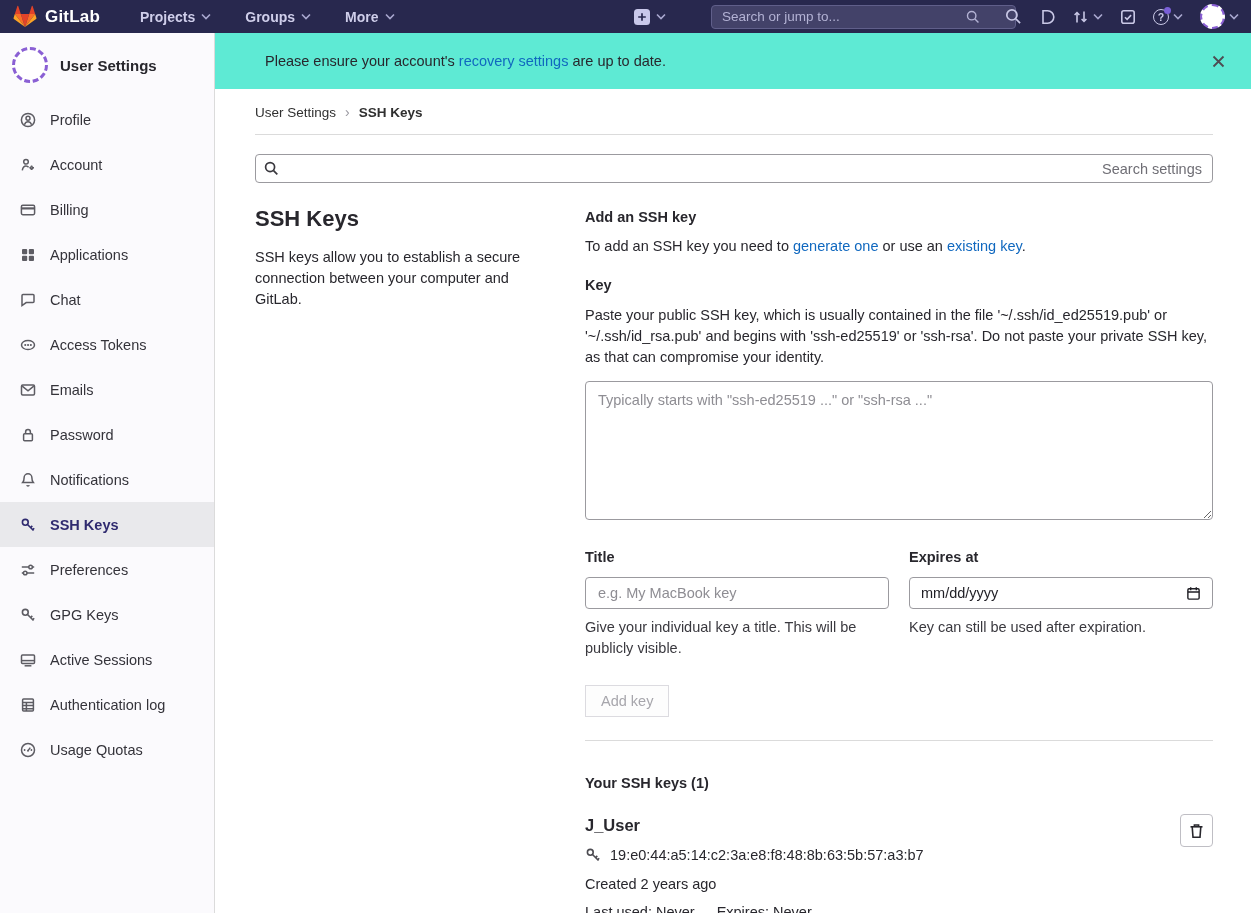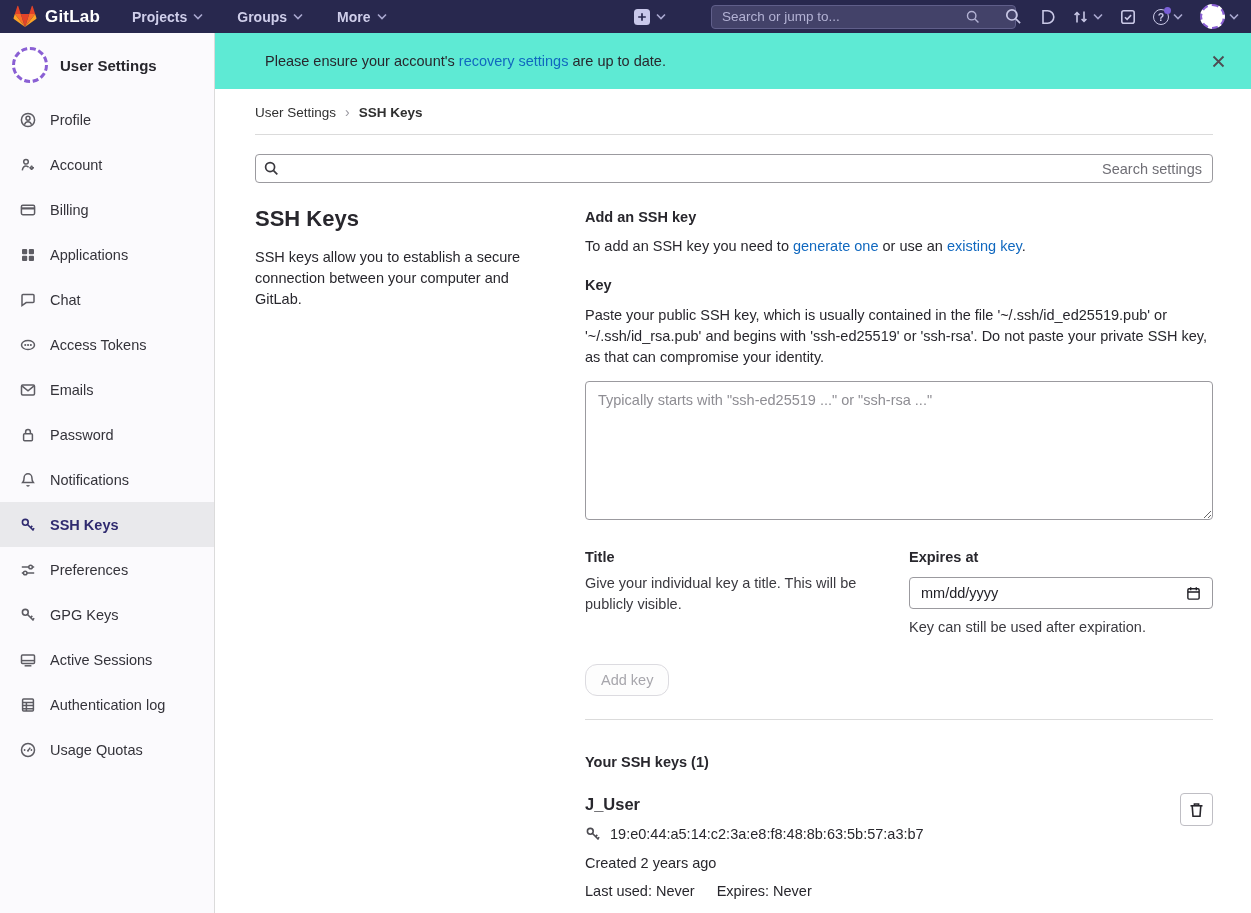--- a/index.html
+++ b/index.html
@@ -11,21 +11,21 @@
   a { text-decoration:none; color:#1068bf; cursor:pointer; }
   svg { display:block; }
 
   
   .navbar {
     height:33px; background:#28284e; display:flex; align-items:center;
     padding:0 12px 0 13px; color:#cfceе8;
   }
   .brand { display:flex; align-items:center; gap:8px; cursor:pointer; }
   .brand-name { color:#fff; font-size:17px; font-weight:700; letter-spacing:.2px; }
-  .nav-menu { display:flex; margin-left:32px; gap:34px; }
+  .nav-menu { display:flex; margin-left:40px; gap:34px; }
   .nav-menu-item { display:flex; align-items:center; gap:6px; color:#cfceea; font-size:14px; font-weight:600; cursor:pointer; }
   .chev { stroke:#a9a8cf; }
   .nav-right { margin-left:auto; display:flex; align-items:center; gap:17px; }
   .plus-group { display:flex; align-items:center; gap:6px; cursor:pointer; }
   .nav-search { position:relative; width:305px; }
   .nav-search input {
     width:100%; height:24px; background:#434269; border:1px solid #605f8a;
     border-radius:4px; color:#e6e5f4; font-size:13.5px; padding:0 28px 0 10px;
     font-family:inherit; outline:none;margin-left:28px;
   }
@@ -108,21 +108,21 @@
   .date-input {
     margin-top:12px; height:32px; border:1px solid #9b9a9f; border-radius:4px;
     display:flex; align-items:center; padding:0 11px; cursor:text; background:#fff;
   }
   .date-input .date-text { color:#1f1e24; }
   .date-input .cal { margin-left:auto; color:#1f1e24; }
   .field-help { margin-top:8px; line-height:21px; color:#3a393f; }
 
   .add-key-btn {
     margin-top:26px; padding:7px 15px; font-size:14.5px; font-family:inherit;
-    color:#a7a6ac; background:#fdfdfd; border:1px solid #dcdbe0; border-radius:12px; cursor:not-allowed;
+    color:#a7a6ac; background:#fdfdfd; border:1px solid #dcdbe0; border-radius:0; cursor:not-allowed;
   }
 
   .list-divider { border:none; border-top:1px solid #dbdbdb; margin-top:23px; }
   .keys-heading { margin-top:34px; font-weight:700; }
 
   .key-entry { position:relative; margin-top:25px; padding-right:60px; }
   .key-title { font-size:16.5px; font-weight:700; color:#28272d; }
   .key-fprint { display:flex; align-items:center; gap:9px; margin-top:12px; color:#28272d; }
   .key-fprint .k-icon { color:#4d4c52; }
   .key-created { margin-top:13px; }
@@ -434,20 +434,21 @@
           </p>
 
           <div class="bold-label key-label">Key</div>
           <p class="key-help">Paste your public SSH key, which is usually contained in the file '~/.ssh/id_ed25519.pub' or '~/.ssh/id_rsa.pub' and begins with 'ssh-ed25519' or 'ssh-rsa'. Do not paste your private SSH key, as that can compromise your identity.</p>
 
           <textarea class="ssh-textarea" placeholder="Typically starts with &quot;ssh-ed25519 ...&quot; or &quot;ssh-rsa ...&quot;" style=""></textarea>
 
           <div class="form-row">
             <div class="form-col">
               <div class="bold-label">Title</div>
+              <input type="text" class="field-input" placeholder="e.g. My MacBook key" style="">
               <p class="field-help">Give your individual key a title. This will be publicly visible.</p>
             </div>
             <div class="form-col">
               <div class="bold-label">Expires at</div>
               <div class="date-input">
                 <span class="date-text">mm/dd/yyyy</span>
                 <span class="cal">
                   <svg width="15" height="15" viewBox="0 0 16 16" fill="none" stroke="currentColor" stroke-width="1.5">
                       <rect x="2" y="3" width="12" height="11" rx="1.2"></rect>
                       <path d="M5 1.4v3M11 1.4v3M2 6.4h12"></path>

